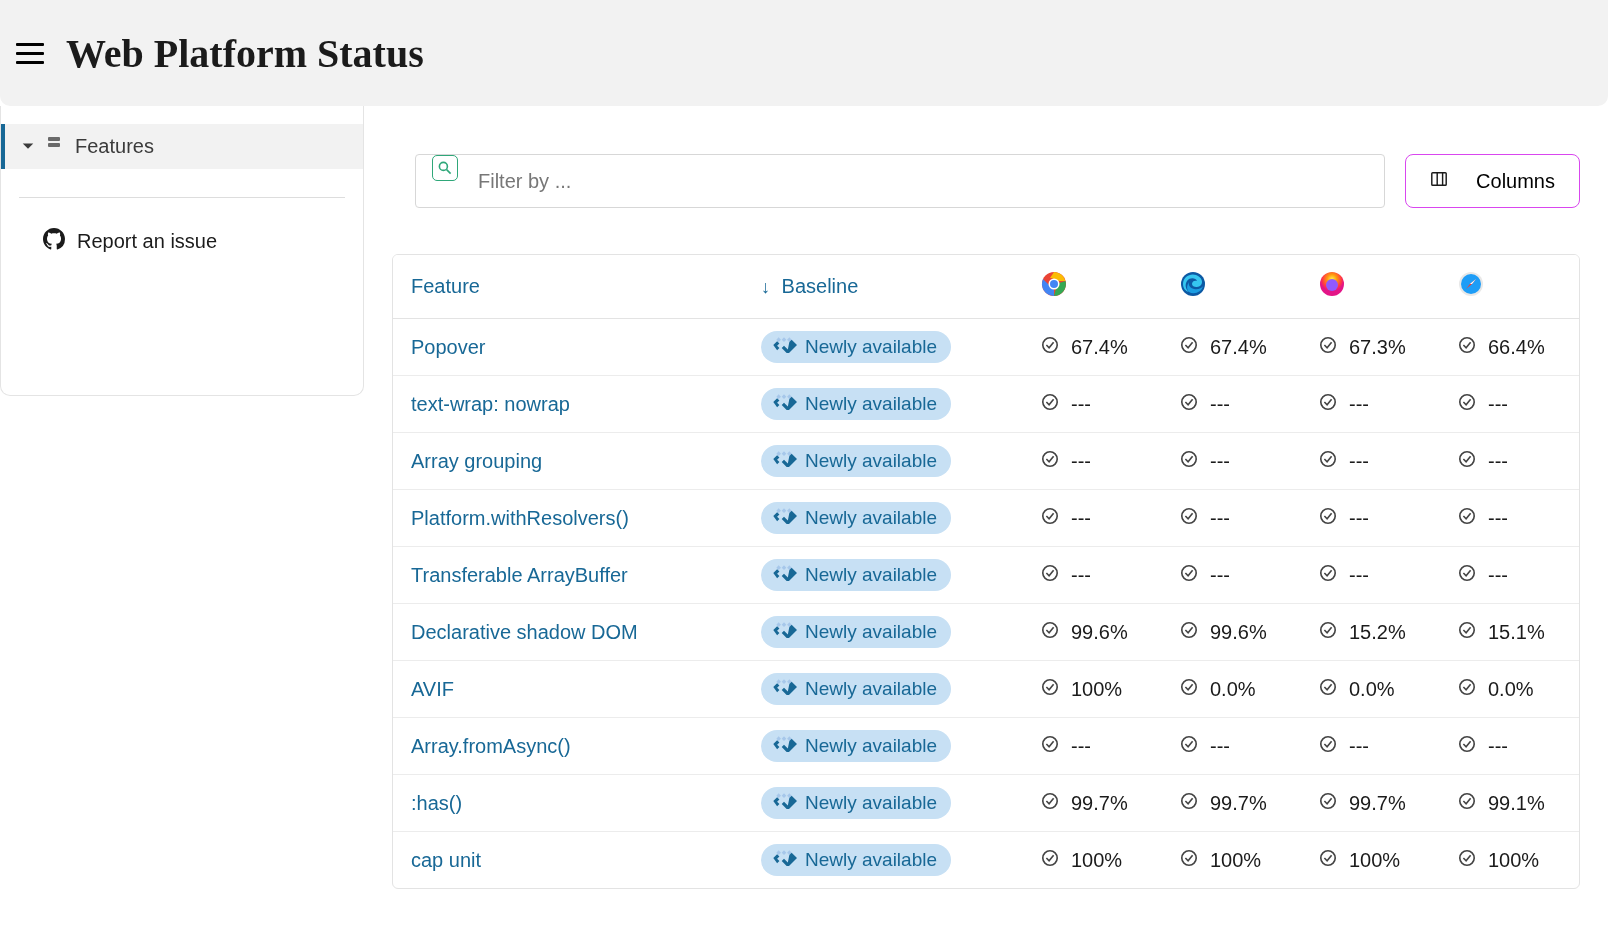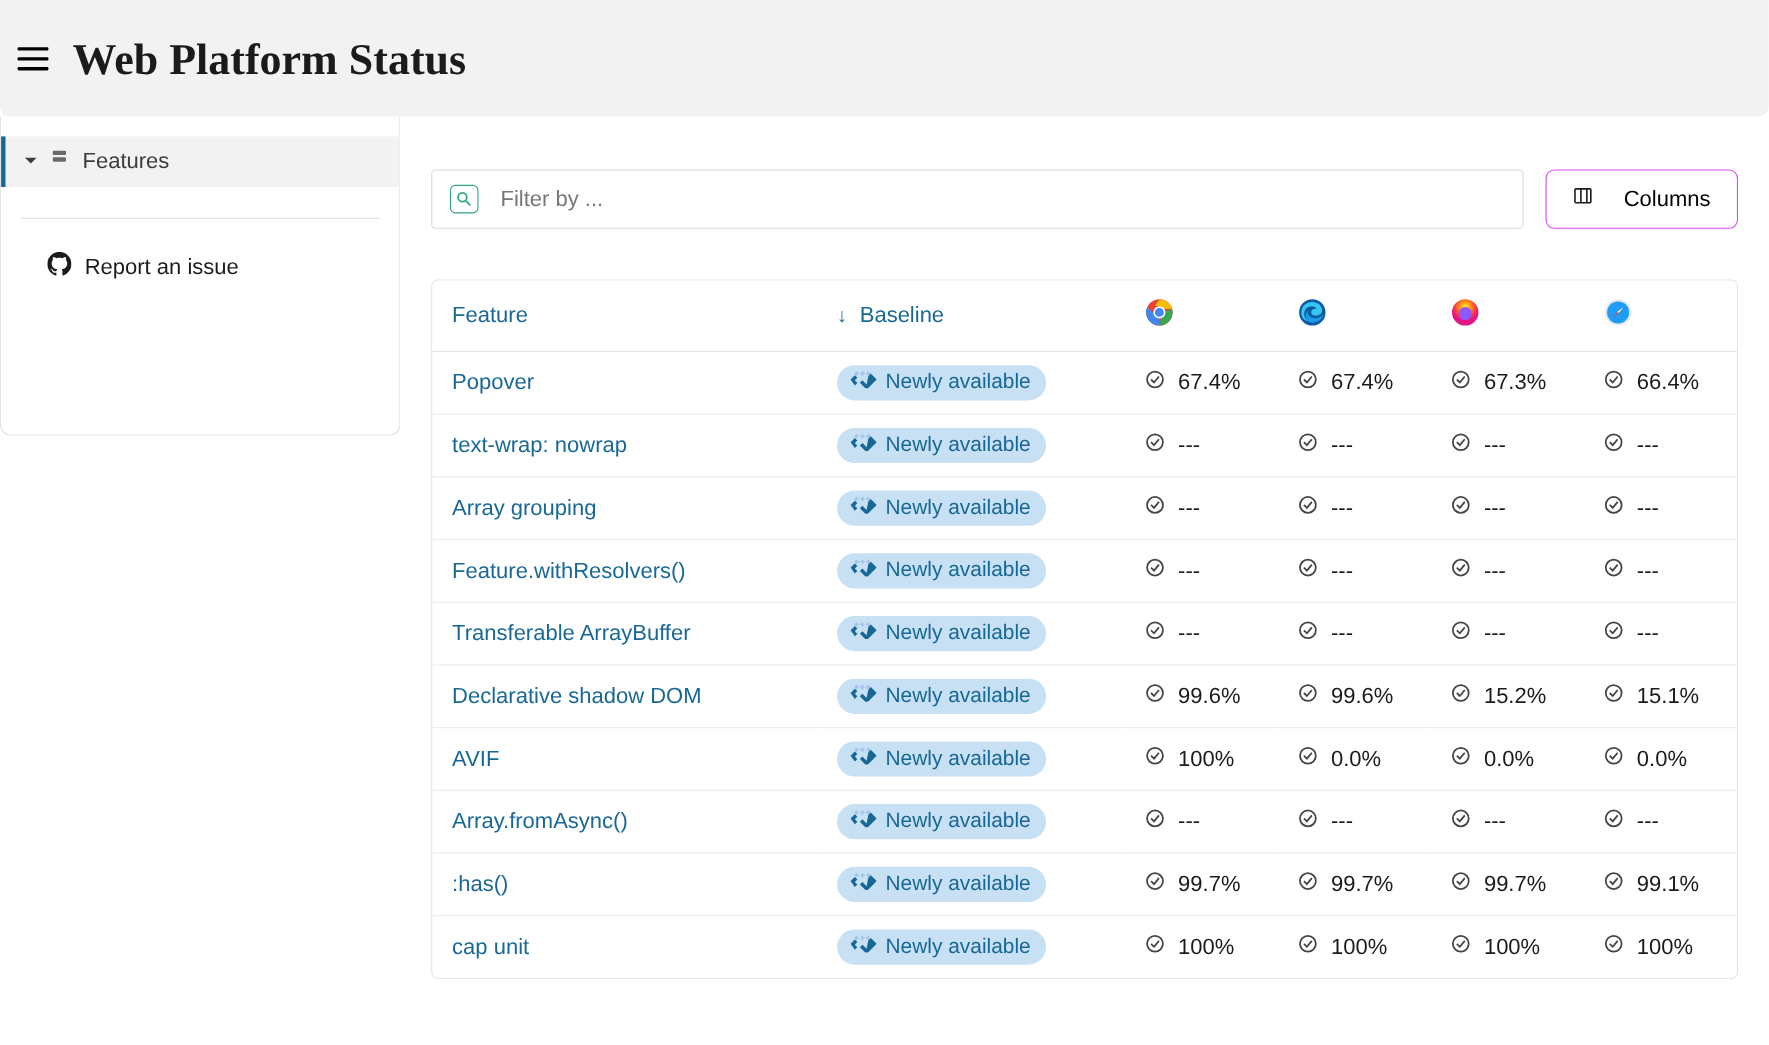--- a/index.html
+++ b/index.html
@@ -84,23 +84,24 @@
     }
     .page-title { font-size: 40px; font-weight: 800; letter-spacing: -0.5px; }
     .page-subtitle { font-size: 21px; color: #444; margin-top: 6px; }
 
     .toolbar { display: flex; gap: 20px; margin-top: 26px; }
     .filter-wrap {
       flex: 1;
       border: 1px solid #d7d7d7;
       border-radius: 4px;
       height: 54px;
-      display: flex; align-items: center;
+      display: flex; 
       padding: 0 16px;
       gap: 20px;
+      margin-left: 23px;
     }
     .search-icon {
       width: 26px; height: 26px;
       border: 1.8px solid #2fa779;
       border-radius: 5px;
       display: flex; align-items: center; justify-content: center;
       color: #2fa779;
     }
     .search-icon svg { width: 16px; height: 16px; stroke: #2fa779; fill: none; stroke-width: 2; }
     .filter-input {
@@ -409,21 +410,21 @@
                 </span></td>
               <td><span class="metric">
                   <span class="check-icon"><svg viewBox="0 0 20 20">
                       <circle cx="10" cy="10" r="8"></circle>
                       <path d="M6 10 L9 13 L14 7"></path>
                     </svg></span>
                   <span class="metric-val">---</span>
                 </span></td>
             </tr>
             <tr>
-              <td class="col-feature"><span class="feature-link">Feature.withResolvers()</span></td>
+              <td class="col-feature"><span class="feature-link">Platform.withResolvers()</span></td>
               <td class="col-baseline"><span class="baseline-chip">
                   <span class="baseline-chip-icon"><svg viewBox="0 0 34 20">
                       <path d="M7 3 L10 0 L13 3 L10 6 Z" fill="#a6c7ea"></path>
                       <path d="M14 3 L17 0 L20 3 L17 6 Z" fill="#a6c7ea"></path>
                       <path d="M21 3 L24 0 L27 3 L24 6 Z" fill="#a6c7ea"></path>
                       <path d="M3 10 L8 5 L11 8 L8 11 L11 14 L8 17 Z" fill="#186896"></path>
                       <path d="M24 6 L27 3 L34 10 L22 22 L14 14 L17 11 L22 16 Z" fill="#186896"></path>
                     </svg></span>
                   <span>Newly available</span>
                 </span></td>

